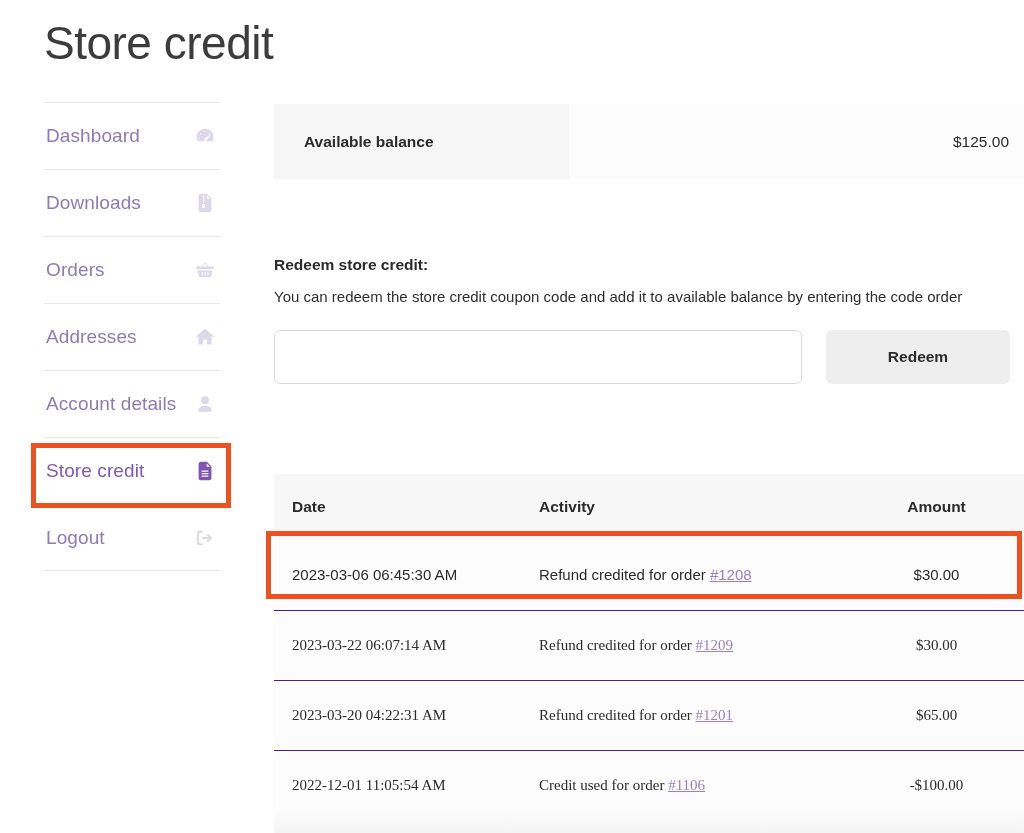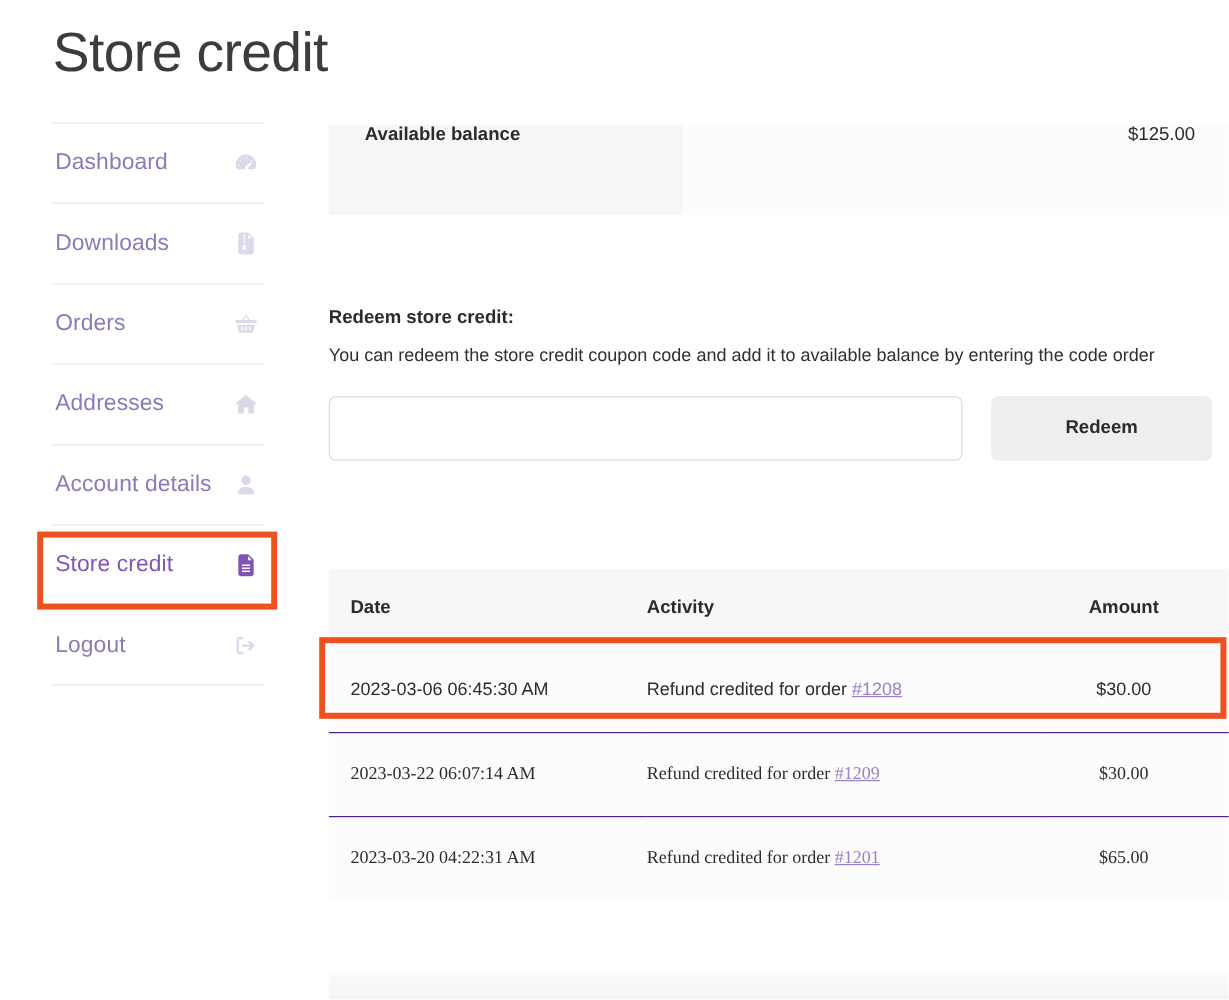--- a/index.html
+++ b/index.html
@@ -102,33 +102,34 @@
     top: 104px;
     width: 750px;
     height: 75px;
     display: flex;
     background: #fcfcfc;
   }
   .balance-label-cell {
     width: 295px;
     background: #f6f6f6;
     display: flex;
+    align-items: center;
     padding-left: 30px;
   }
   .balance-label {
     font-size: 15.5px;
     font-weight: 700;
     color: #2b2b2b;
   }
   .balance-value-cell {
     flex: 1;
     display: flex;
-    align-items: flex-start;
+    align-items: center;
     justify-content: flex-end;
-    padding-right: 28px;
+    padding-right: 15px;
   }
   .balance-value {
     font-size: 15.5px;
     color: #2b2b2b;
   }
 
   
   .redeem-heading {
     position: absolute;
     left: 0;
@@ -347,20 +348,25 @@
           <tr>
             <td class="col-date">2023-03-22 06:07:14 AM</td>
             <td class="col-act"><span>Refund credited for order </span><a class="order-link" href="#">#1209</a></td>
             <td class="col-amount">$30.00</td>
           </tr>
           <tr>
             <td class="col-date">2023-03-20 04:22:31 AM</td>
             <td class="col-act"><span>Refund credited for order </span><a class="order-link" href="#">#1201</a></td>
             <td class="col-amount">$65.00</td>
           </tr>
+          <tr>
+            <td class="col-date">2022-12-01 11:05:54 AM</td>
+            <td class="col-act"><span>Credit used for order </span><a class="order-link" href="#">#1106</a></td>
+            <td class="col-amount">-$100.00</td>
+          </tr>
         </tbody>
     </table>
 
   </div>
 
   <div class="row-highlight"></div>
   <div class="bottom-fade"></div>
 
 </div>
 

